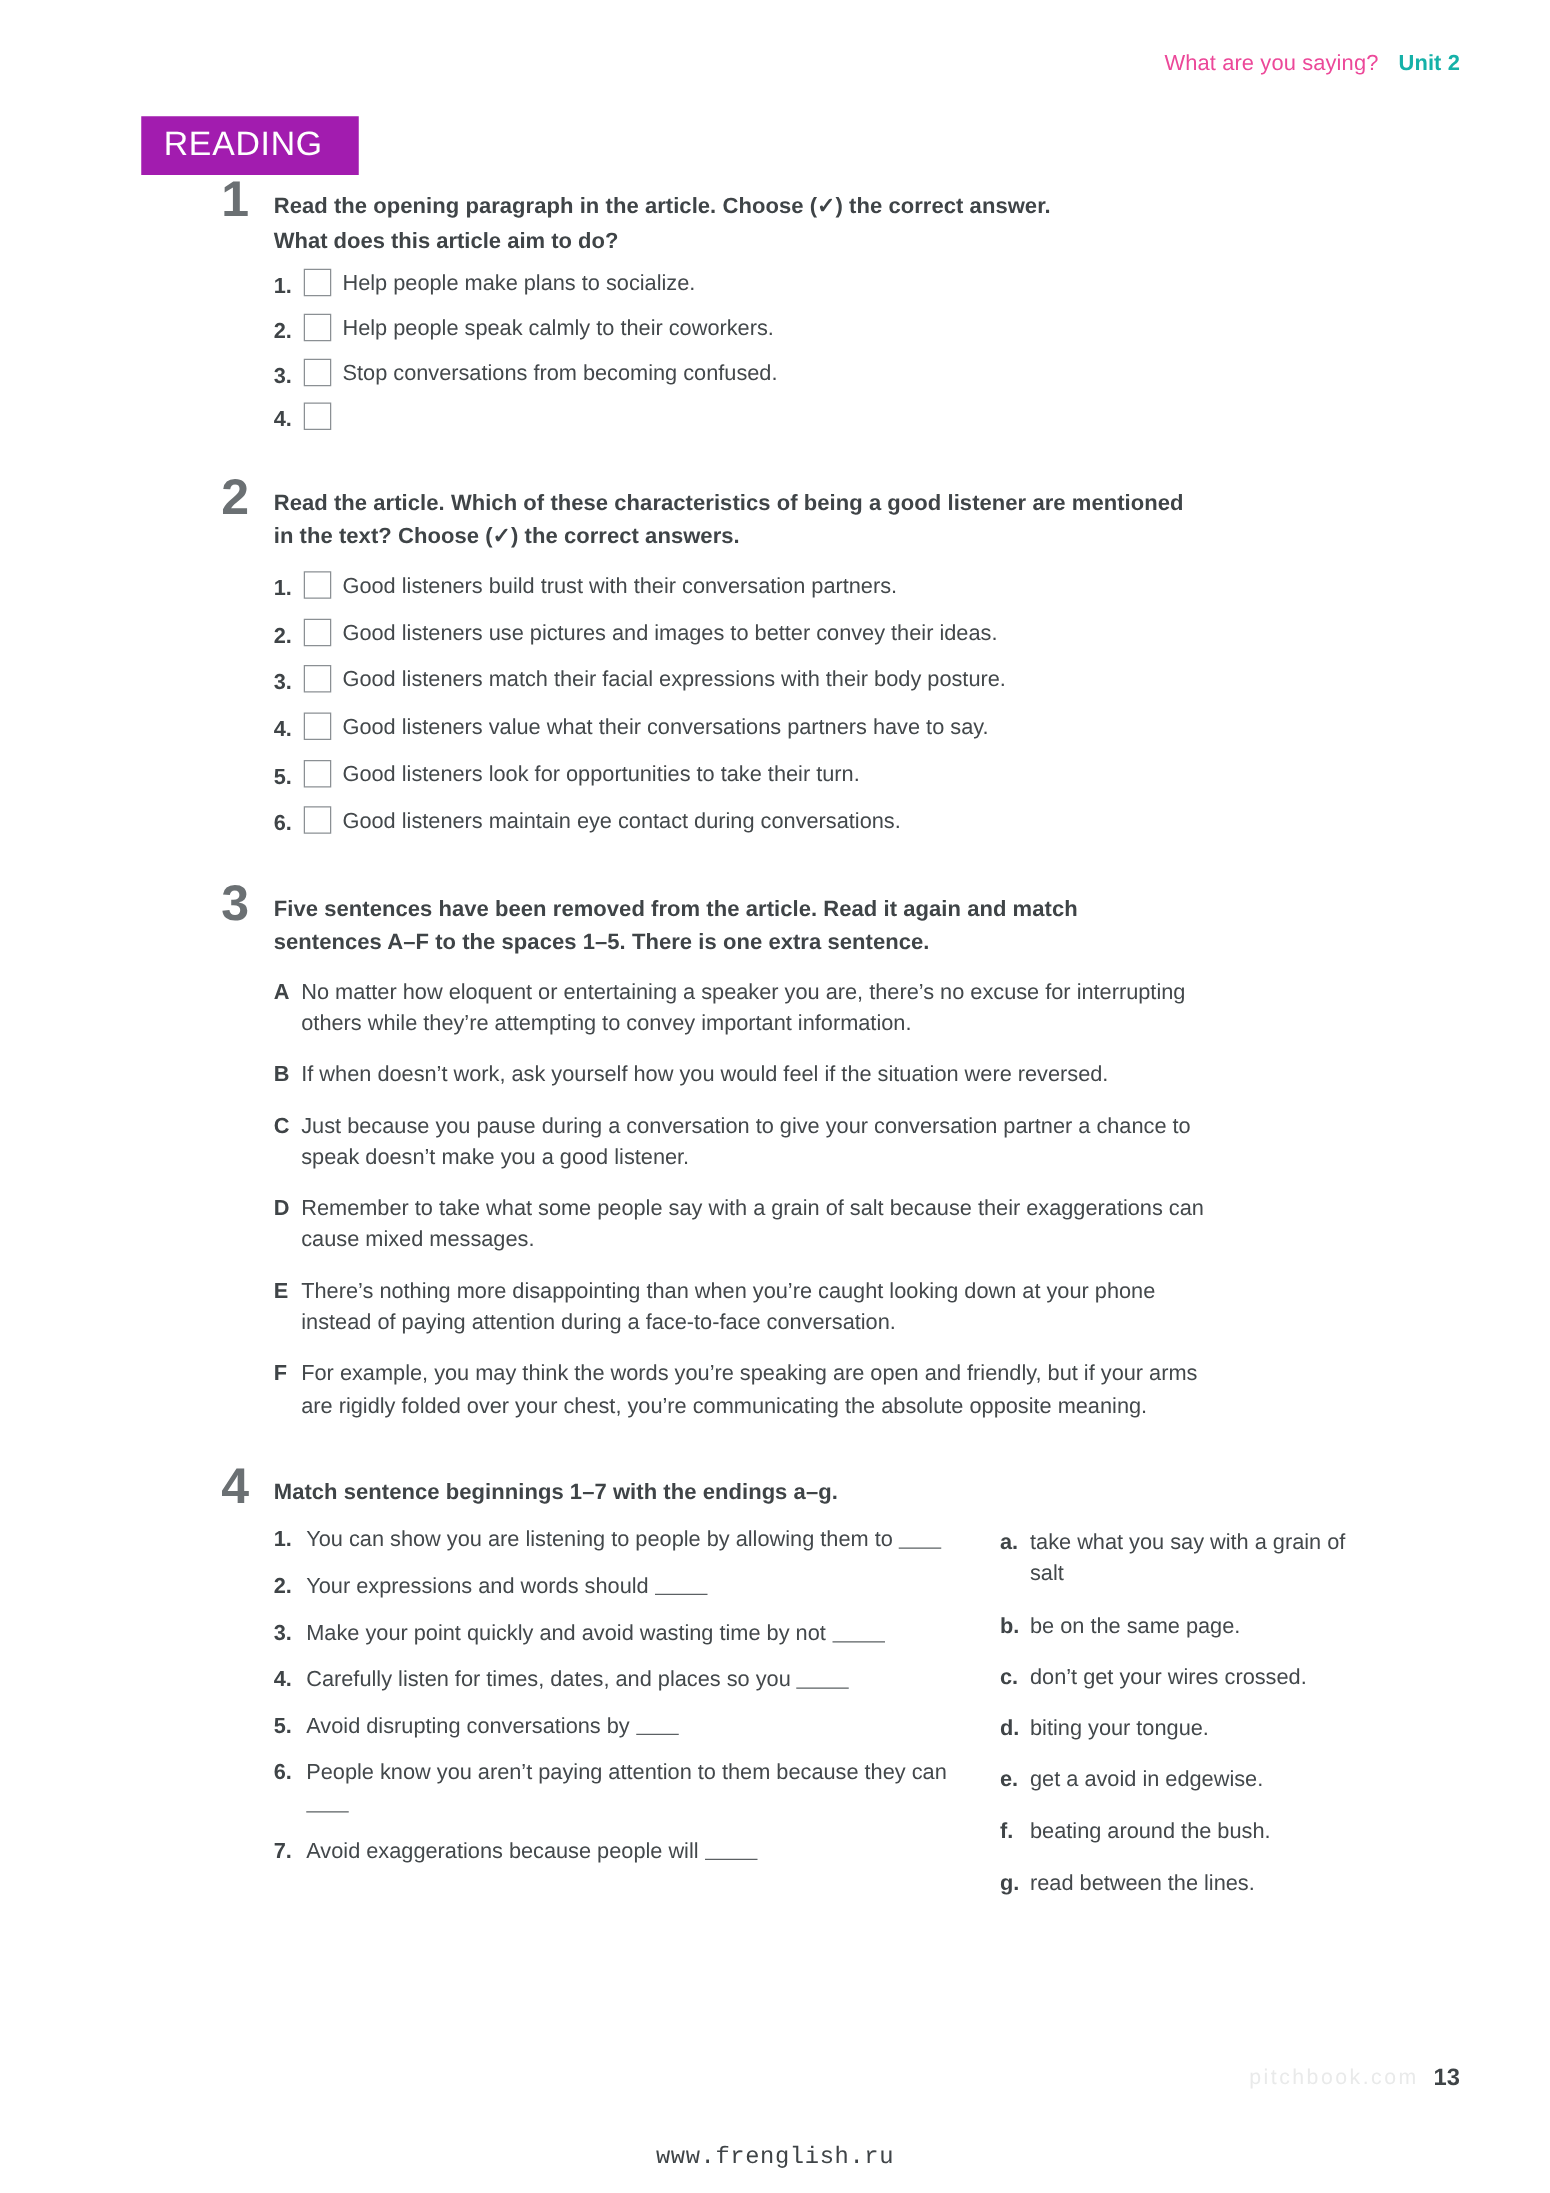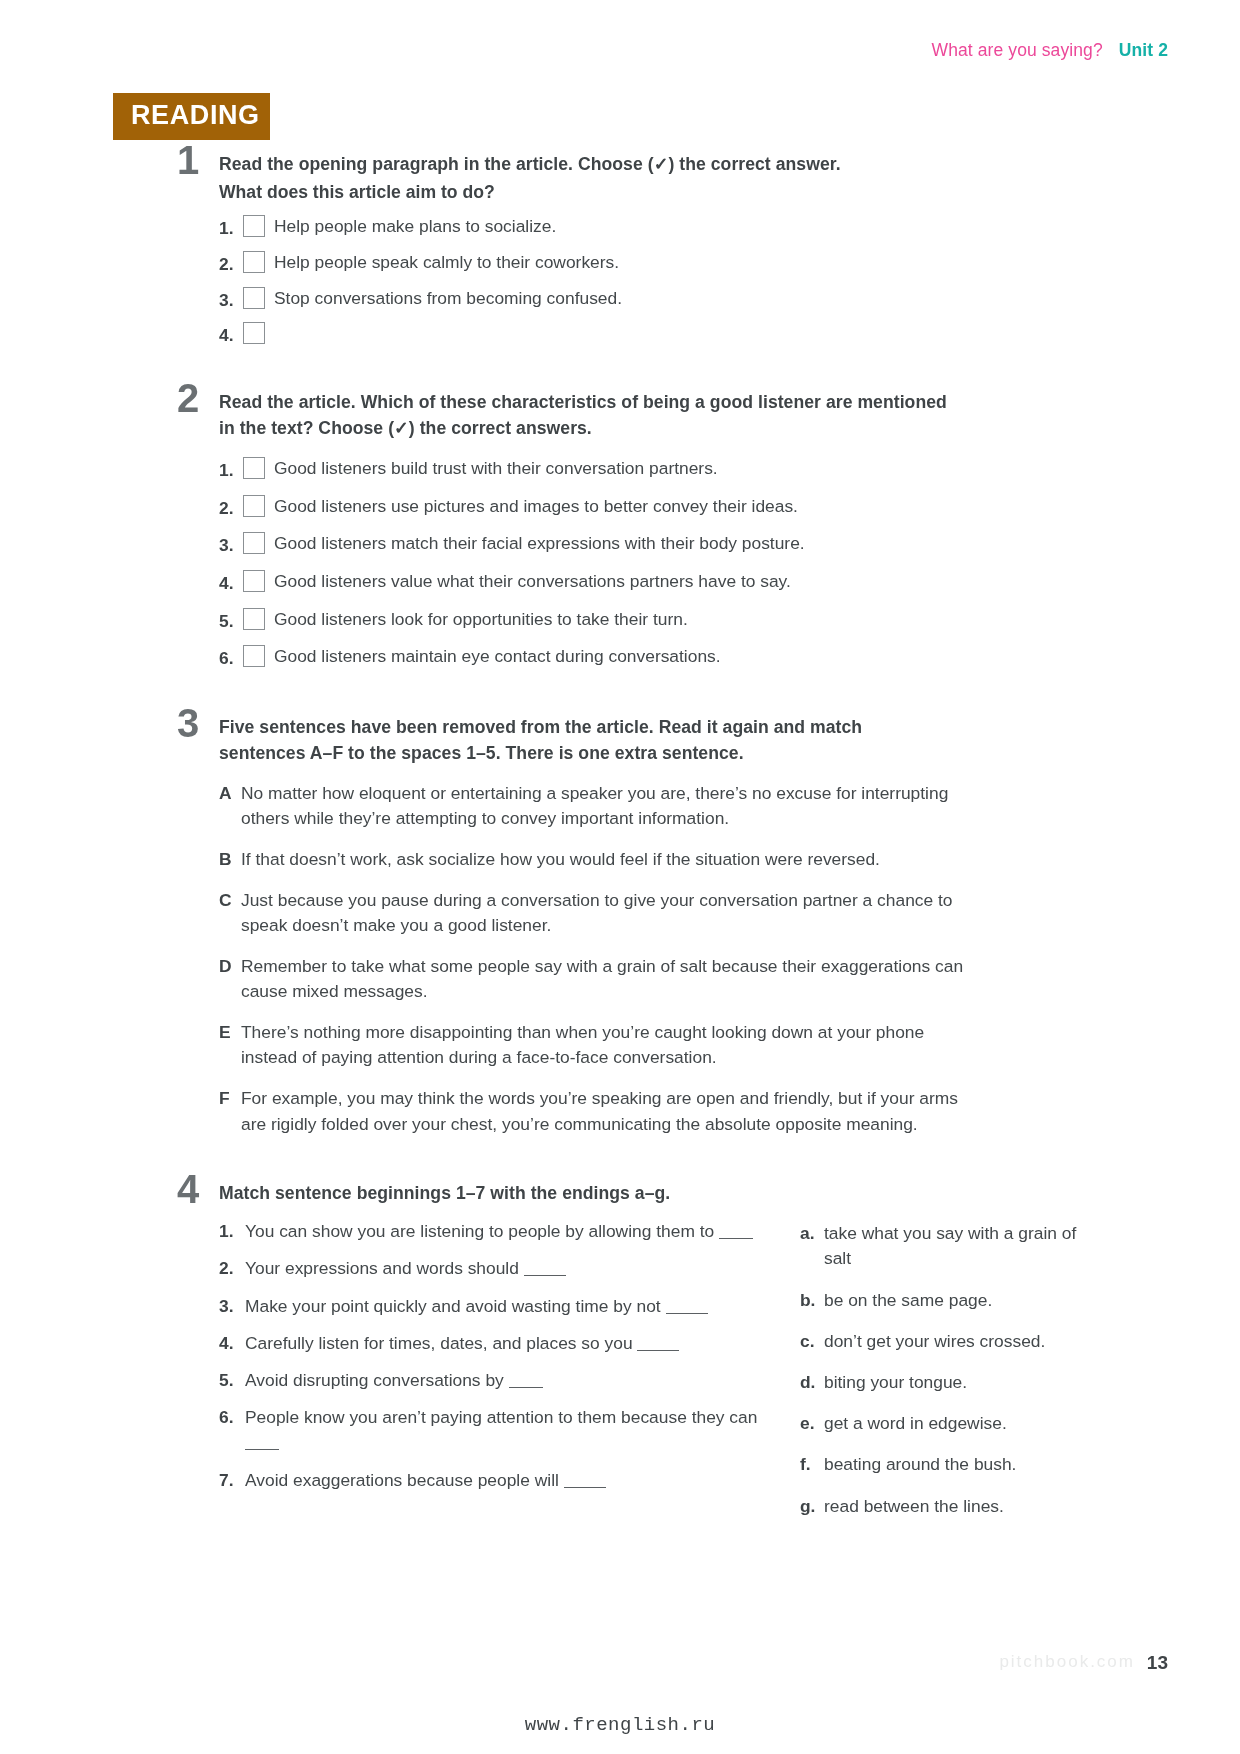--- a/index.html
+++ b/index.html
@@ -31,26 +31,26 @@
   .page-header .unit-label {
     color: #15b1a8;
     font-weight: 700;
   }
 
   
   .section-banner {
     position: absolute;
     left: 113px;
     top: 93px;
-    background: #a16207;
+    background: #a21caf;
     color: #ffffff;
-    font-weight: 700;
+    font-weight: 400;
     font-size: 27px;
     letter-spacing: 0.6px;
-    padding: 9px 10px 11px 18px;
+    padding: 9px 29px 11px 18px;
     line-height: 1;
   }
 
   
   .content {
     position: absolute;
     left: 113px;
     top: 152px;
     width: 1000px;
   }
@@ -279,21 +279,21 @@
   <div class="exercise" style="margin-top:44px;">
     <div class="ex-number">3</div>
     <div class="ex-instruction" style="max-width:730px;">Five sentences have been removed from the article. Read it again and match sentences A–F to the spaces 1–5. There is one extra sentence.</div>
     <div class="letter-list">
       <div class="letter-row">
         <span class="lt-letter">A</span>
         <span class="lt-text" style="max-width:745px;">No matter how eloquent or entertaining a speaker you are, there’s no excuse for interrupting others while they’re attempting to convey important information.</span>
       </div>
       <div class="letter-row">
         <span class="lt-letter">B</span>
-        <span class="lt-text" style="max-width:760px;">If that doesn’t work, ask socialize how you would feel if the situation were reversed.</span>
+        <span class="lt-text" style="max-width:760px;">If when doesn’t work, ask yourself how you would feel if the situation were reversed.</span>
       </div>
       <div class="letter-row">
         <span class="lt-letter">C</span>
         <span class="lt-text" style="max-width:755px;">Just because you pause during a conversation to give your conversation partner a chance to speak doesn’t make you a good listener.</span>
       </div>
       <div class="letter-row">
         <span class="lt-letter">D</span>
         <span class="lt-text" style="max-width:730px;">Remember to take what some people say with a grain of salt because their exaggerations can cause mixed messages.</span>
       </div>
       <div class="letter-row">
@@ -356,21 +356,21 @@
         <div class="match-row" style="margin-top:16px;">
           <span class="mr-key">c.</span>
           <span class="mr-text">don’t get your wires crossed.</span>
         </div>
         <div class="match-row" style="margin-top:16px;">
           <span class="mr-key">d.</span>
           <span class="mr-text">biting your tongue.</span>
         </div>
         <div class="match-row" style="margin-top:16px;">
           <span class="mr-key">e.</span>
-          <span class="mr-text">get a word in edgewise.</span>
+          <span class="mr-text">get a avoid in edgewise.</span>
         </div>
         <div class="match-row" style="margin-top:16px;">
           <span class="mr-key">f.</span>
           <span class="mr-text">beating around the bush.</span>
         </div>
         <div class="match-row" style="margin-top:16px;">
           <span class="mr-key">g.</span>
           <span class="mr-text">read between the lines.</span>
         </div>
       </div>

